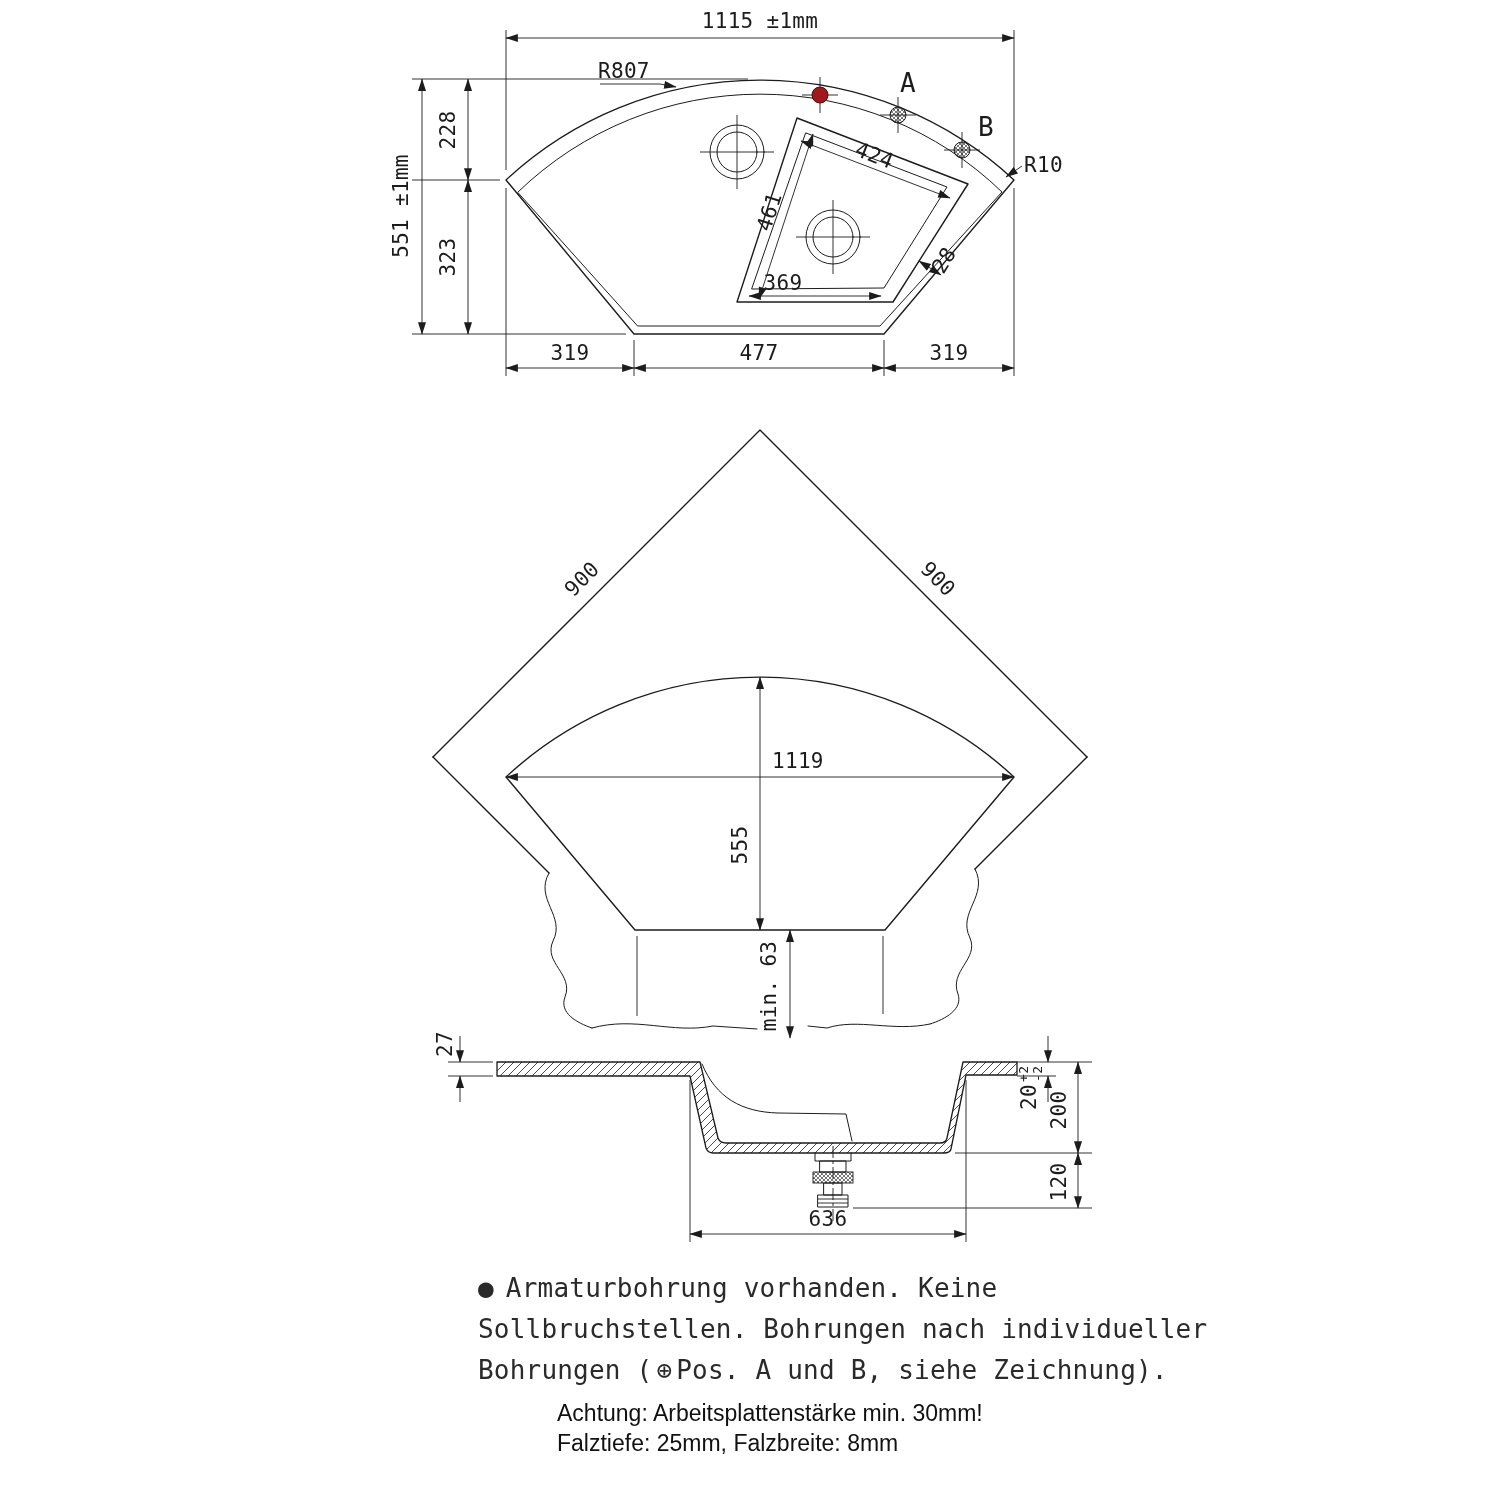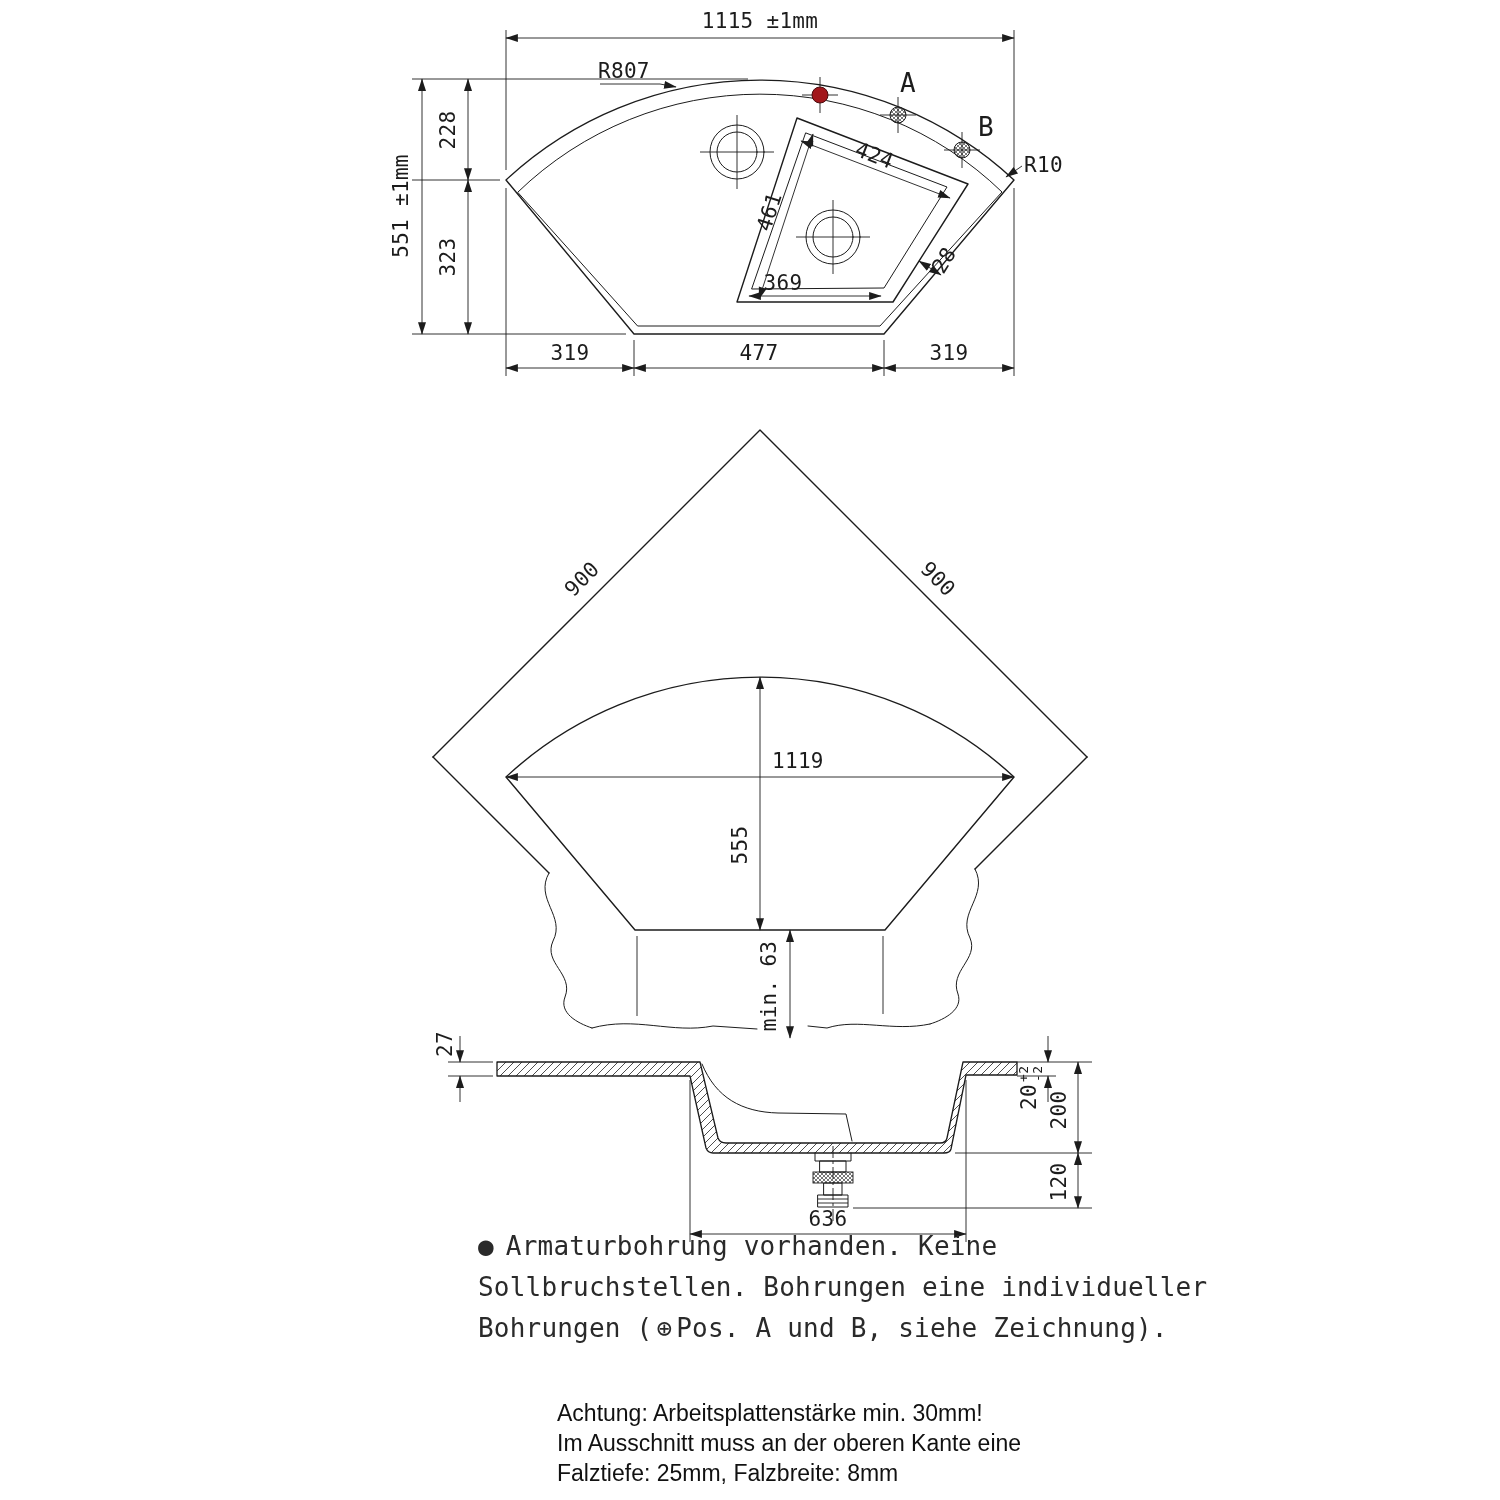--- a/index.html
+++ b/index.html
@@ -6,21 +6,21 @@
   .page{position:relative;width:1500px;height:1500px;background:#ffffff;overflow:hidden;
         font-family:"DejaVu Sans Mono",monospace;color:#1c1c1c;}
   svg{position:absolute;left:0;top:0;}
   svg .ln{fill:none;stroke:#1c1c1c;stroke-width:1.4;stroke-linejoin:round;stroke-linecap:round;}
   svg .thin{stroke-width:1;}
   svg .dimln{fill:none;stroke:#1c1c1c;stroke-width:0.9;stroke-linecap:butt;}
   svg text{font-family:"DejaVu Sans Mono",monospace;font-size:21px;fill:#1c1c1c;letter-spacing:0.3px;}
   svg text.big{font-size:26px;}
   svg text.tol{font-size:13px;}
   svg .mid{text-anchor:middle;}
-  .notes{position:absolute;left:478px;top:1226px;width:760px;
+  .notes{position:absolute;left:478px;top:1268px;width:760px;
          font-family:"DejaVu Sans Mono",monospace;font-size:26px;line-height:41px;
          color:#2a2a2a;letter-spacing:0.2px;}
   .notes .bullet{margin-right:12px;}
   .notes .pos-symbol{margin:0 4px;}
   .warning{position:absolute;left:557px;top:1398px;width:640px;
            font-family:"Liberation Sans",sans-serif;font-size:23px;line-height:30px;color:#111111;}
 </style>
 </head>
 <body>
 
@@ -174,26 +174,25 @@
     <text class="mid" transform="translate(1066,1182) rotate(-90)">120</text>
     <text class="mid" x="828" y="1226">636</text>
   </g>
 </svg>
 
 <div class="notes">
   <div class="note-line">
     <span class="bullet">●</span><span>Armaturbohrung vorhanden. Keine</span>
   </div>
   <div class="note-line">
-    <span>Sollbruchstellen. Bohrungen eine individueller</span>
+    <span>Sollbruchstellen. Bohrungen nach individueller</span>
   </div>
   <div class="note-line">
     <span>Bohrungen (</span><span class="pos-symbol">⊕</span><span>Pos. A und B, siehe Zeichnung).</span>
   </div>
 </div>
 
 <div class="warning">
   <div>Achtung: Arbeitsplattenstärke min. 30mm!</div>
-  <div>Im Ausschnitt muss an der oberen Kante eine</div>
   <div>Falztiefe: 25mm, Falzbreite: 8mm</div>
 </div>
 
 </div>
 
 </body></html>

